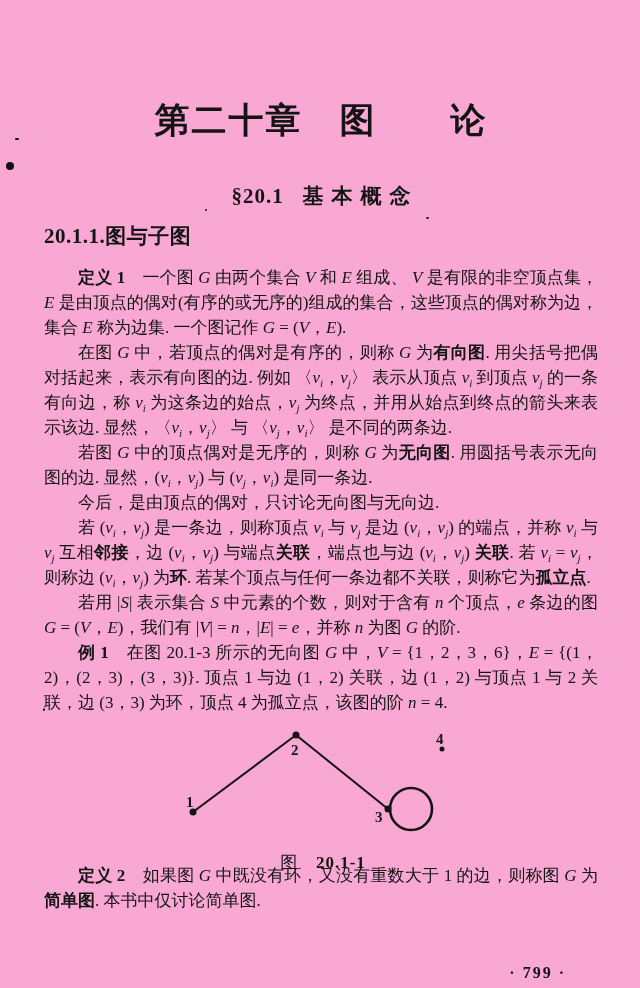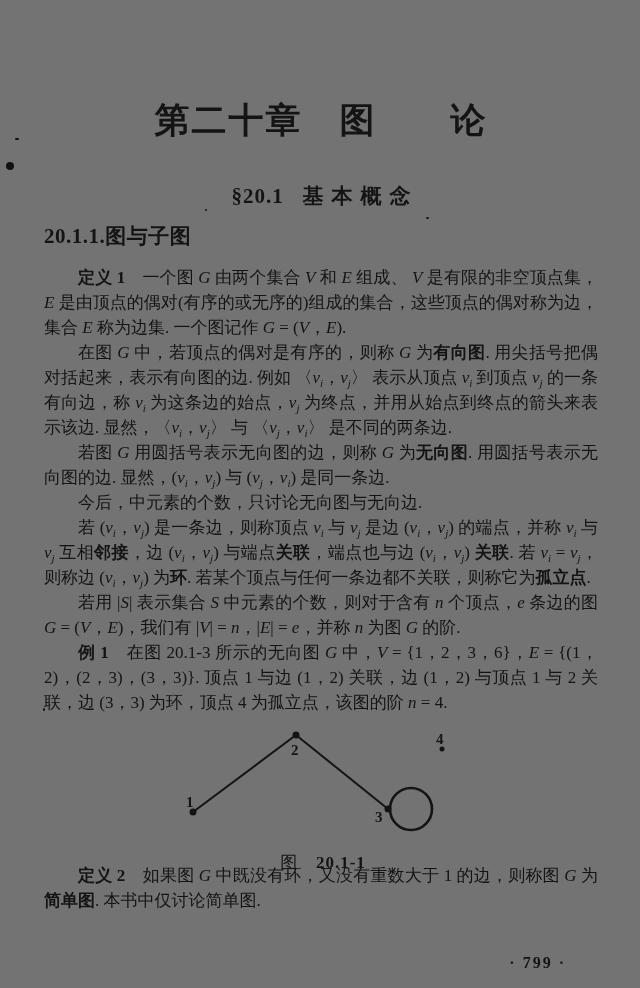--- a/index.html
+++ b/index.html
@@ -1,35 +1,35 @@
 <!DOCTYPE html>
 <html><head>
 <meta charset="utf-8">
 <style>
   html,body{margin:0;padding:0;background:#ffffff;}
-  .page{position:relative;width:640px;height:988px;background:#737373;
+  .page{position:relative;width:640px;height:988px;background:#f9a8d4;
         font-family:"Liberation Serif","DejaVu Serif",serif;color:#141414;
         padding:0 42px 13px 44px;box-sizing:border-box;overflow:hidden;}
   h1{margin:0;padding-top:100px;text-align:center;font-size:35px;line-height:42px;
      font-weight:bold;letter-spacing:2px;}
   h2{margin:42px 0 0;text-align:center;font-size:21px;line-height:25px;font-weight:bold;}
   h2 .num{margin-right:.9em;letter-spacing:1px;}
   h2 .sp{letter-spacing:.38em;margin-right:-.38em;}
   h3{margin:14px 0 16px;font-size:21px;line-height:26px;font-weight:600;letter-spacing:.5px;}
   .body{margin-top:4px;font-size:17px;line-height:25px;text-align:justify;}
   .body p{margin:0;text-indent:2em;}
   .b{font-weight:bold;}
   .it{font-style:italic;font-family:"Liberation Serif",serif;}
   sub{font-size:11px;font-style:italic;line-height:0;}
   .figure{position:relative;height:124px;margin-top:8px;}
   .figure svg{position:absolute;left:0;top:0;}
   .caption{text-align:center;font-size:17px;line-height:20px;margin-top:6px;}
   .capnum{margin-left:1.1em;letter-spacing:1px;font-weight:600;}
   .after{margin-top:16px;}
-  .pagenum{position:absolute;right:74px;bottom:16px;font-size:16px;
+  .pagenum{position:absolute;right:74px;bottom:6px;font-size:16px;
            font-weight:bold;letter-spacing:2px;}
   .artifact{position:absolute;background:#111;border-radius:50%;}
   .a1{left:6px;top:162px;width:8px;height:8px;}
   .a2{left:15px;top:138px;width:4px;height:2px;border-radius:1px;}
   .a3{left:205px;top:209px;width:2px;height:2px;}
   .a4{left:426px;top:217px;width:3px;height:2px;}
   .a5{left:43px;top:708px;width:2px;height:3px;}
 </style>
 </head>
 <body>
@@ -48,22 +48,22 @@
     <span class="num">§20.1</span><span class="sp">基本概念</span>
   </h2>
 
   <h3>
     <span>20.1.1.</span><span>图与子图</span>
   </h3>
 
   <div class="body">
       <p><span class="b">定义 1</span><span>　一个图 </span><span class="it">G</span><span> 由两个集合 </span><span class="it">V</span><span> 和 </span><span class="it">E</span><span> 组成、 </span><span class="it">V</span><span> 是有限的非空顶点集，</span><span class="it">E</span><span> 是由顶点的偶对(有序的或无序的)组成的集合，这些顶点的偶对称为边，集合 </span><span class="it">E</span><span> 称为边集. 一个图记作 </span><span class="it">G</span><span> = (</span><span class="it">V</span><span>，</span><span class="it">E</span><span>).</span></p>
       <p><span>在图 </span><span class="it">G</span><span> 中，若顶点的偶对是有序的，则称 </span><span class="it">G</span><span> 为</span><span class="b">有向图</span><span>. 用尖括号把偶对括起来，表示有向图的边. 例如 〈</span><span class="it">v</span><sub>i</sub><span>，</span><span class="it">v</span><sub>j</sub><span>〉 表示从顶点 </span><span class="it">v</span><sub>i</sub><span> 到顶点 </span><span class="it">v</span><sub>j</sub><span> 的一条有向边，称 </span><span class="it">v</span><sub>i</sub><span> 为这条边的始点，</span><span class="it">v</span><sub>j</sub><span> 为终点，并用从始点到终点的箭头来表示该边. 显然，〈</span><span class="it">v</span><sub>i</sub><span>，</span><span class="it">v</span><sub>j</sub><span>〉 与 〈</span><span class="it">v</span><sub>j</sub><span>，</span><span class="it">v</span><sub>i</sub><span>〉 是不同的两条边.</span></p>
-      <p><span>若图 </span><span class="it">G</span><span> 用圆括号表示无向图的边，则称 </span><span class="it">G</span><span> 为</span><span class="b">无向图</span><span>. 用圆括号表示无向图的边. 显然，(</span><span class="it">v</span><sub>i</sub><span>，</span><span class="it">v</span><sub>j</sub><span>) 与 (</span><span class="it">v</span><sub>j</sub><span>，</span><span class="it">v</span><sub>i</sub><span>) 是同一条边.</span></p>
-      <p><span>今后，中元素的个数，只讨论无向图与无向边.</span></p>
+      <p><span>若图 </span><span class="it">G</span><span> 中的顶点偶对是无序的，则称 </span><span class="it">G</span><span> 为</span><span class="b">无向图</span><span>. 用圆括号表示无向图的边. 显然，(</span><span class="it">v</span><sub>i</sub><span>，</span><span class="it">v</span><sub>j</sub><span>) 与 (</span><span class="it">v</span><sub>j</sub><span>，</span><span class="it">v</span><sub>i</sub><span>) 是同一条边.</span></p>
+      <p><span>今后，是由顶点的偶对，只讨论无向图与无向边.</span></p>
       <p><span>若 (</span><span class="it">v</span><sub>i</sub><span>，</span><span class="it">v</span><sub>j</sub><span>) 是一条边，则称顶点 </span><span class="it">v</span><sub>i</sub><span> 与 </span><span class="it">v</span><sub>j</sub><span> 是边 (</span><span class="it">v</span><sub>i</sub><span>，</span><span class="it">v</span><sub>j</sub><span>) 的端点，并称 </span><span class="it">v</span><sub>i</sub><span> 与 </span><span class="it">v</span><sub>j</sub><span> 互相</span><span class="b">邻接</span><span>，边 (</span><span class="it">v</span><sub>i</sub><span>，</span><span class="it">v</span><sub>j</sub><span>) 与端点</span><span class="b">关联</span><span>，端点也与边 (</span><span class="it">v</span><sub>i</sub><span>，</span><span class="it">v</span><sub>j</sub><span>) </span><span class="b">关联</span><span>. 若 </span><span class="it">v</span><sub>i</sub><span> = </span><span class="it">v</span><sub>j</sub><span>，则称边 (</span><span class="it">v</span><sub>i</sub><span>，</span><span class="it">v</span><sub>j</sub><span>) 为</span><span class="b">环</span><span>. 若某个顶点与任何一条边都不关联，则称它为</span><span class="b">孤立点</span><span>.</span></p>
       <p><span>若用 |</span><span class="it">S</span><span>| 表示集合 </span><span class="it">S</span><span> 中元素的个数，则对于含有 </span><span class="it">n</span><span> 个顶点，</span><span class="it">e</span><span> 条边的图 </span><span class="it">G</span><span> = (</span><span class="it">V</span><span>，</span><span class="it">E</span><span>)，我们有 |</span><span class="it">V</span><span>| = </span><span class="it">n</span><span>，|</span><span class="it">E</span><span>| = </span><span class="it">e</span><span>，并称 </span><span class="it">n</span><span> 为图 </span><span class="it">G</span><span> 的阶.</span></p>
       <p><span class="b">例 1</span><span>　在图 20.1-3 所示的无向图 </span><span class="it">G</span><span> 中，</span><span class="it">V</span><span> = {1，2，3，6}，</span><span class="it">E</span><span> = {(1，2)，(2，3)，(3，3)}. 顶点 1 与边 (1，2) 关联，边 (1，2) 与顶点 1 与 2 关联，边 (3，3) 为环，顶点 4 为孤立点，该图的阶 </span><span class="it">n</span><span> = 4.</span></p>
     </div>
 
   <div class="figure">
     <svg id="graph-svg" width="554" height="124" viewBox="0 0 554 124">
         <line x1="149" y1="89" x2="252" y2="12" stroke="#141414" stroke-width="2"></line>
         <line x1="252" y1="12" x2="344" y2="86" stroke="#141414" stroke-width="2"></line>
         <circle cx="367" cy="86" r="21" fill="none" stroke="#141414" stroke-width="2.6"></circle>

